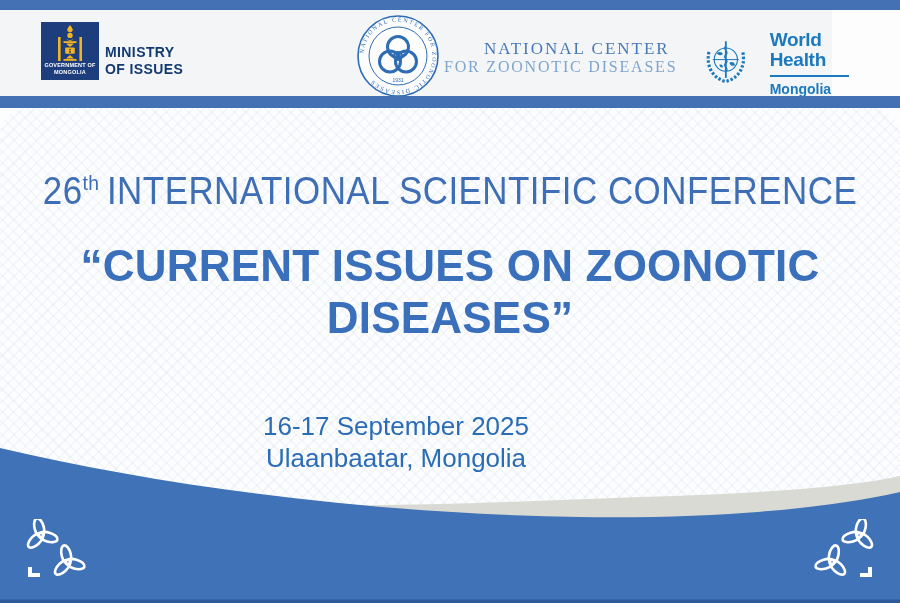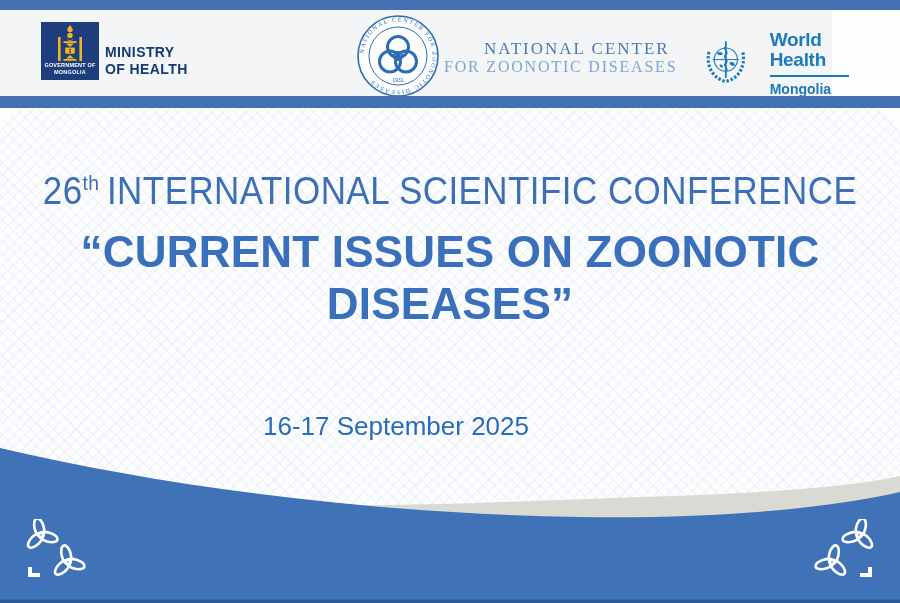--- a/index.html
+++ b/index.html
@@ -47,21 +47,21 @@
   
   .edition {
     position:absolute; top:62px; left:0; width:900px; text-align:center;
     color:#3e6eb5; font-size:38px; font-weight:400; letter-spacing:.5px;
     transform:scaleX(.92); transform-origin:center;
     white-space:nowrap;
   }
   .edition sup { font-size:21px; vertical-align:super; }
   .conf-label { margin-left:8px; }
   .main-title {
-    position:absolute; top:118px; left:60px; width:780px; text-align:center;
+    position:absolute; top:132px; left:60px; width:780px; text-align:center;
     color:#3a6fbb; font-size:44px; font-weight:bold; line-height:52px; letter-spacing:.2px;
   }
   .date-block {
     position:absolute; top:302px; left:0; width:792px; text-align:center;
     color:#2a6cb6; font-size:26px; line-height:32px;
   }
 
   
   .wave { position:absolute; bottom:0; left:0; width:900px; height:163px; }
   .ornament { position:absolute; bottom:22px; width:82px; height:62px; }
@@ -91,21 +91,21 @@
           <rect x="6.5" y="34" width="13" height="1.8"></rect>
           <rect x="1" y="12" width="2.6" height="24"></rect>
           <rect x="22.4" y="12" width="2.6" height="24"></rect>
         </g>
       </svg>
       <div class="gov-line">GOVERNMENT OF</div>
       <div class="gov-line">MONGOLIA</div>
     </div>
     <div class="ministry-name">
       <div>MINISTRY</div>
-      <div>OF HEALTH</div>
+      <div>OF ISSUES</div>
     </div>
   </div>
 
   <div class="nczd">
     <svg width="84" height="84" viewBox="-42 -42 84 84">
       <circle r="40" fill="#fdfdfe" stroke="#2e6db4" stroke-width="1.6"></circle>
       <circle r="29" fill="none" stroke="#2e6db4" stroke-width="1"></circle>
       <defs>
         <path id="sealArc" d="M -34.5,0 A 34.5,34.5 0 1 1 34.5,0 A 34.5,34.5 0 1 1 -34.5,0"></path>
       </defs>
@@ -151,20 +151,21 @@
 <div class="sep-bar"></div>
 
 <div class="content">
 
   <div class="edition"><span>26</span><sup>th</sup><span class="conf-label">INTERNATIONAL SCIENTIFIC CONFERENCE</span></div>
 
   <div class="main-title">“CURRENT ISSUES ON ZOONOTIC DISEASES”</div>
 
   <div class="date-block">
     <div>16-17 September 2025</div>
+    <div>Ulaanbaatar, Mongolia</div>
   </div>
 
   <svg class="wave" viewBox="0 0 900 163" preserveAspectRatio="none">
     <path d="M0,34 C220,80 430,64 640,57 C770,53 850,47 900,36 L900,163 L0,163 Z" fill="#d9dad4"></path>
     <path d="M0,8 C170,48 380,74 580,77 C720,79 830,68 900,52 L900,163 L0,163 Z" fill="#3f72b7"></path>
     <rect x="0" y="159.5" width="900" height="3.5" fill="#2f5a99"></rect>
   </svg>
 
   <svg class="ornament left" viewBox="0 0 82 62">
     <g fill="none" stroke="#ffffff" stroke-width="2.6">

